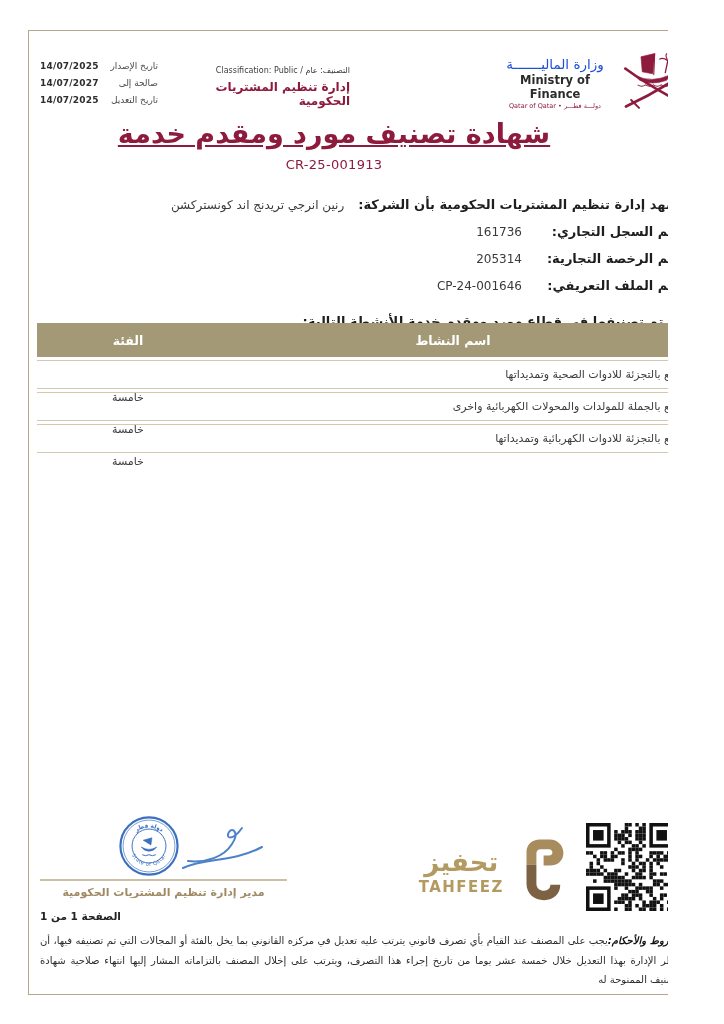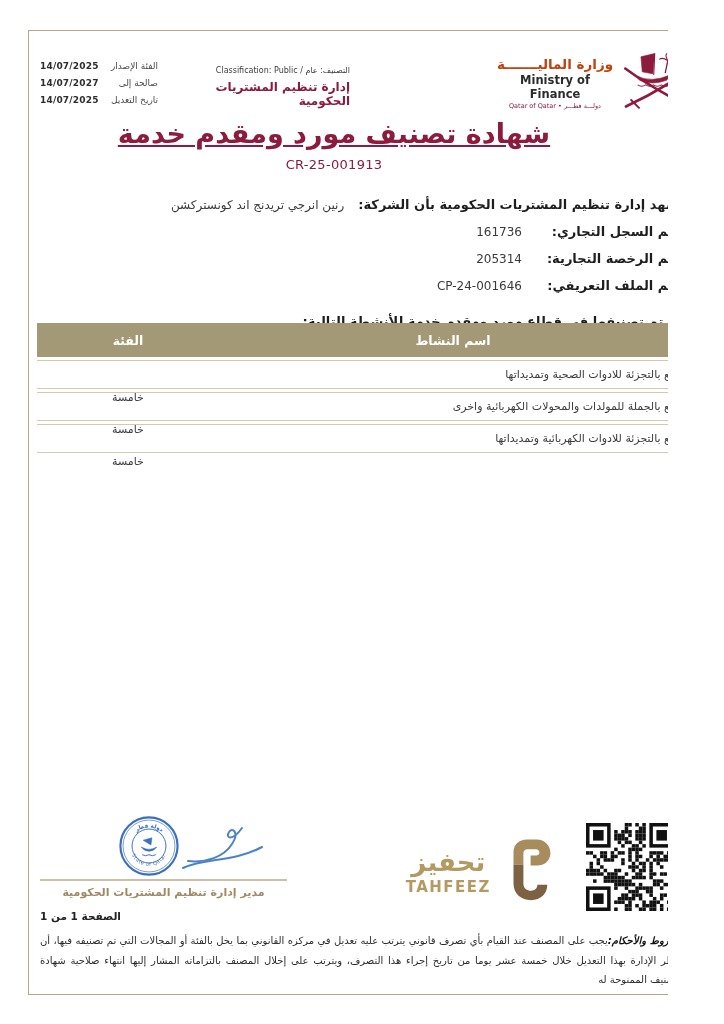--- a/index.html
+++ b/index.html
@@ -16,21 +16,21 @@
   .date-val { font-size:9px; font-weight:600; color:#2e2e2e; letter-spacing:.2px; }
   .date-lab { font-size:9px; color:#4a4a4a; direction:rtl; }
 
   .clsblock { position:absolute; left:185px; top:66px; width:165px; text-align:right; direction:rtl; }
   .cls-line { font-size:8px; color:#3d3d3d; }
   .cls-dept { font-size:12px; font-weight:bold; color:#8d1b3d; margin-top:5px; }
 
   .moflogo { position:absolute; left:492px; top:52px; width:202px; height:62px;
              display:flex; align-items:center; justify-content:flex-end; gap:6px; }
   .moftext { text-align:center; width:122px; }
-  .mof-ar { font-size:13.5px; font-weight:bold; color:#c2410c; direction:rtl; }
+  .mof-ar { font-size:13.5px; font-weight:normal; color:#1d4ed8; direction:rtl; }
   .mof-en { font-size:11.5px; font-weight:bold; color:#2b2b2b; margin-top:1px; }
   .mof-qa { font-size:6.5px; color:#8d1b3d; margin-top:1px; direction:rtl; }
 
   
   .title { position:absolute; left:0; top:118px; width:100%; text-align:center;
            font-size:27px; font-weight:bold; color:#8d1b3d; direction:rtl;text-decoration:underline; }
   .cert-no { position:absolute; left:0; top:157px; width:100%; text-align:center;
              font-size:13px; color:#8d1b3d; letter-spacing:.3px; }
 
   
@@ -54,21 +54,21 @@
   .td-activity { width:72%; text-align:right; padding-right:4px; }
   .td-cat { width:28%; text-align:center;margin-top:46px; }
 
   
   .stamp { position:absolute; left:118px; top:815px; }
   .sig { position:absolute; left:176px; top:822px; }
   .sig-line { position:absolute; left:40px; top:879px; width:247px; height:1.5px; background:#cbbfa6; }
   .director { position:absolute; left:40px; top:886px; width:247px; text-align:center;
               font-size:11px; font-weight:bold; color:#a08a64; direction:rtl; }
 
-  .tahfeez { position:absolute; left:394px; top:836px; width:160px; height:72px;
+  .tahfeez { position:absolute; left:407px; top:836px; width:160px; height:72px;
              display:flex; align-items:center; justify-content:flex-end; gap:9px; }
   .tz-text { text-align:center; }
   .tz-ar { font-size:26px; font-weight:bold; color:#b39a60; line-height:1.1; direction:rtl; }
   .tz-en { font-size:15px; font-weight:bold; color:#b39a60; letter-spacing:1.5px; margin-top:2px; }
 
   .qr { position:absolute; left:586px; top:823px; width:88px; height:88px; background:#fff; }
 
   .pagelab { position:absolute; left:40px; top:910px; font-size:10.5px; font-weight:600;
              color:#222; direction:rtl; }
 
@@ -78,21 +78,21 @@
 </style>
 </head>
 <body>
 
 <div id="page">
   <div class="frame"></div>
 
   <div class="dates">
     <div class="date-row">
       <span class="date-val">14/07/2025</span>
-      <span class="date-lab">الفئة الإصدار</span>
+      <span class="date-lab">تاريخ الإصدار</span>
     </div>
     <div class="date-row">
       <span class="date-val">14/07/2027</span>
       <span class="date-lab">صالحة إلى</span>
     </div>
     <div class="date-row">
       <span class="date-val">14/07/2025</span>
       <span class="date-lab">تاريخ التعديل</span>
     </div>
   </div>

